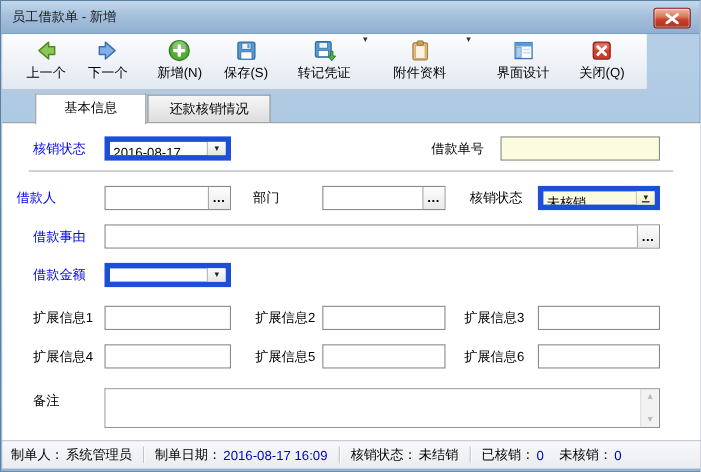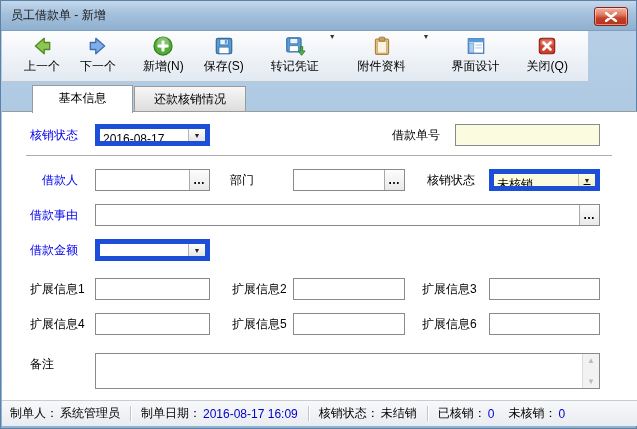--- a/index.html
+++ b/index.html
@@ -216,21 +216,21 @@
     <span class="flabel blue" style="left:28px;top:12px;">核销状态</span>
     <div class="combo" style="left:93px;top:12px;width:115px;">
       <span class="combo-text">2016-08-17</span>
       <span class="combo-btn">▼</span>
     </div>
     <span class="flabel" style="left:390px;top:12px;">借款单号</span>
     <input class="tf yellow" style="left: 453px; top: 12px; width: 145px;" value="">
 
     <div class="hr-sep" style="top:43px;"></div>
 
-    <span class="flabel blue" style="left:40px;top:57px;">借款人</span>
+    <span class="flabel blue" style="left:13px;top:57px;">借款人</span>
     <div class="fwrap" style="left:93px;top:57px;width:115px;">
       <input value="" style="">
       <span class="dots-btn">…</span>
     </div>
     <span class="flabel" style="left:228px;top:57px;">部门</span>
     <div class="fwrap" style="left:291px;top:57px;width:112px;">
       <input value="" style="">
       <span class="dots-btn">…</span>
     </div>
     <span class="flabel" style="left:425px;top:57px;">核销状态</span>

